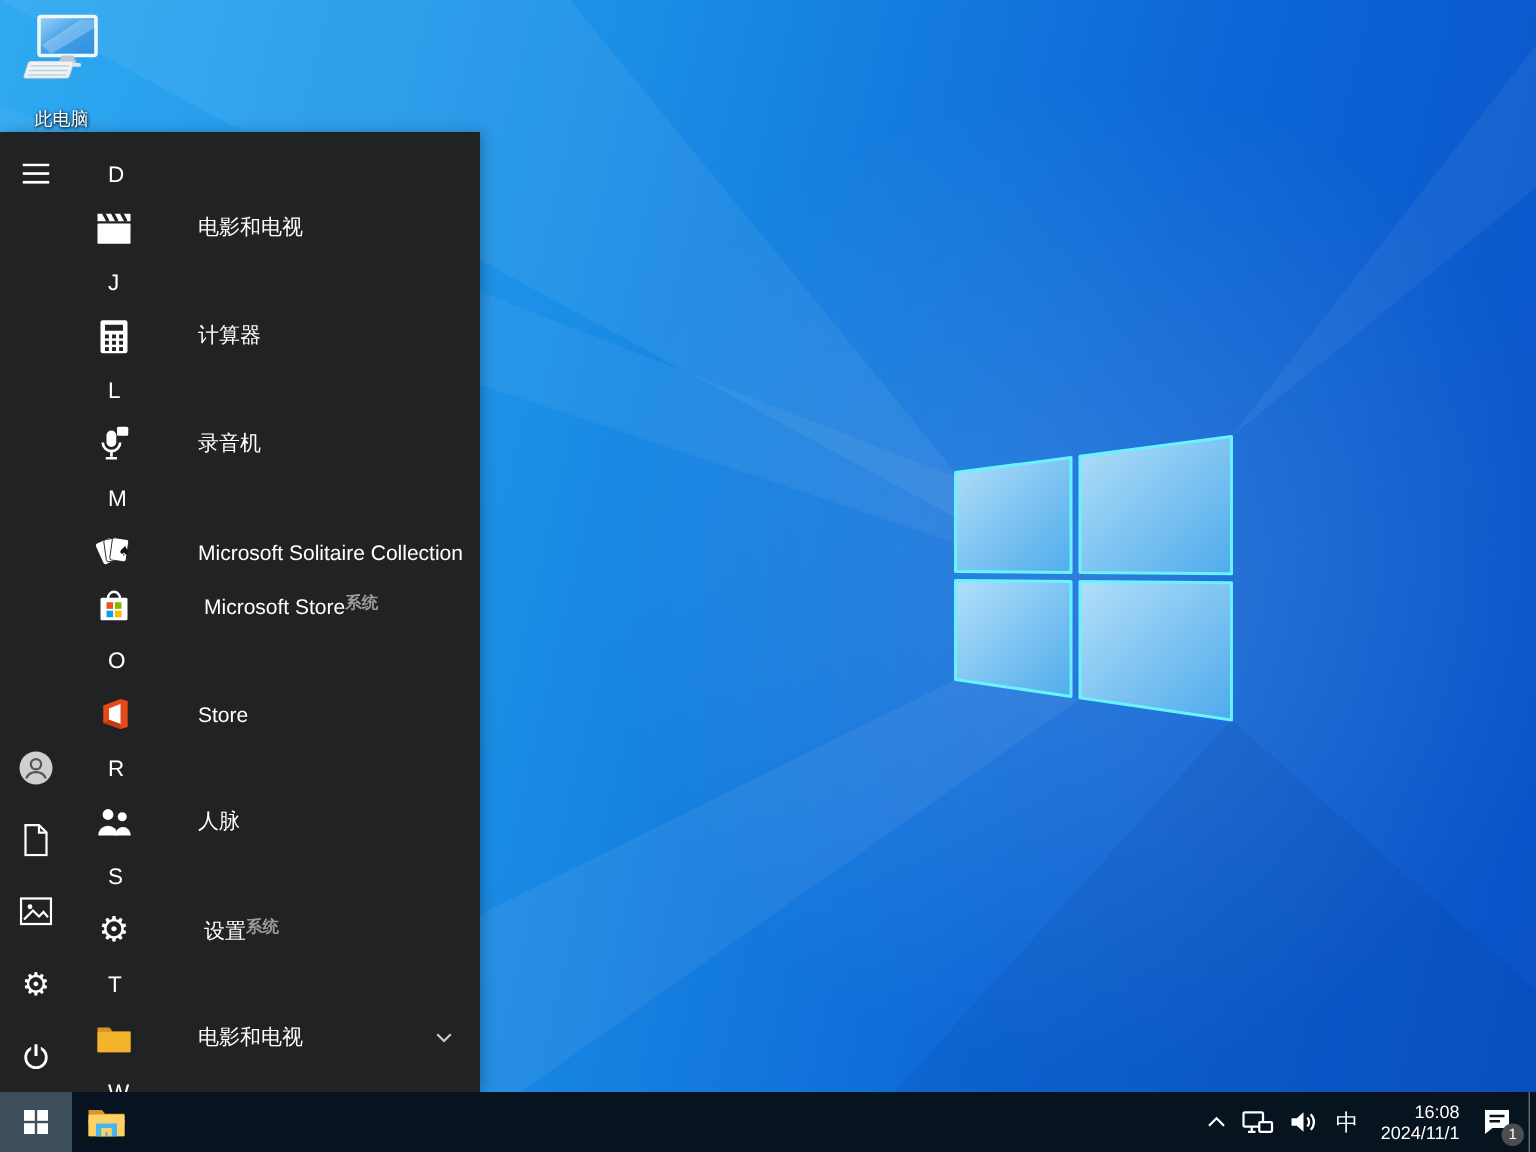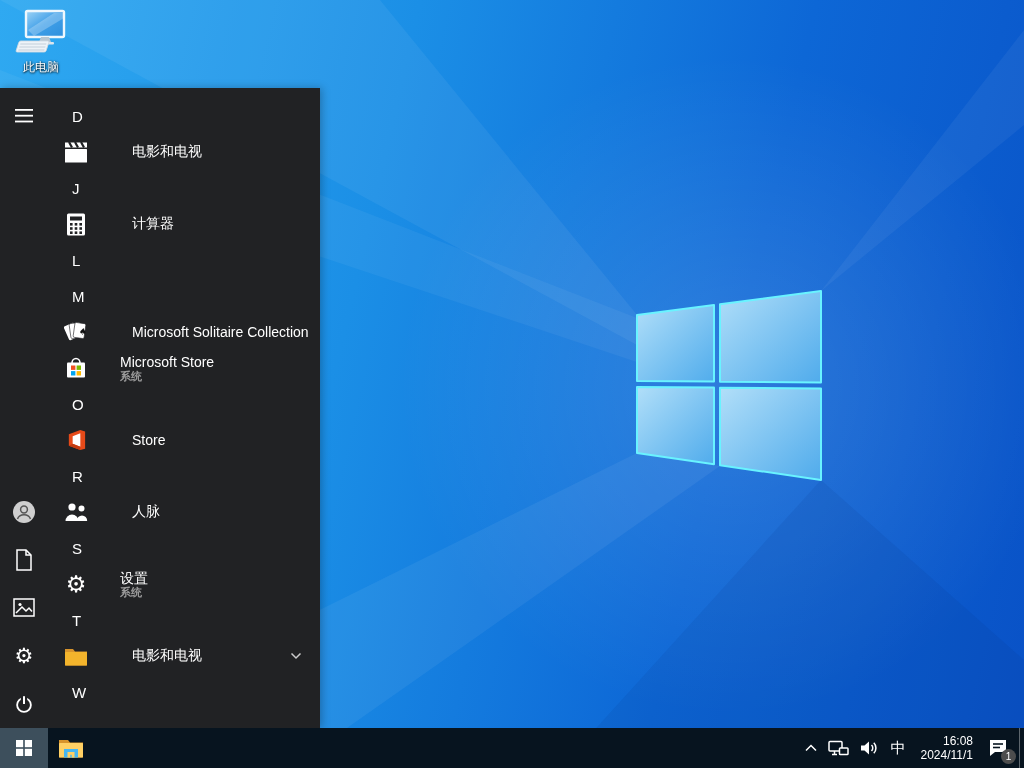--- a/index.html
+++ b/index.html
@@ -7,33 +7,33 @@
   body { font-family:"Liberation Sans","DejaVu Sans",sans-serif; position:relative; background:#0a5bd0; }
 
   
   .desktop { position:absolute; inset:0; overflow:hidden;
     background:linear-gradient(103deg,#2fa9f1 0%,#1b8fe6 35%,#0d67d6 68%,#0951c6 100%); }
   .wallpaper-svg { position:absolute; inset:0; }
 
   
   .desktop-icon { position:absolute; left:8px; top:8px; width:66px; text-align:center; cursor:default; }
   .desktop-icon .ico { display:block; margin:0 auto; }
-  .desktop-icon .lbl { color:#fff; font-size:12px; text-shadow:0 1px 2px rgba(0,0,0,.85), 1px 0 2px rgba(0,0,0,.6); display:block; margin-top:1px; }
+  .desktop-icon .lbl { color:#fff; font-size:12px; text-shadow:0 1px 2px rgba(0,0,0,.85), 1px 0 2px rgba(0,0,0,.6); display:block; margin-top:13px; }
 
   
   .start-menu { position:absolute; left:0; top:88px; width:320px; height:640px; background:#212224; display:flex; z-index:5; box-shadow:2px 0 8px rgba(0,0,0,.25); }
   .rail { width:48px; position:relative; flex:none; }
   .rail-btn { position:absolute; left:12px; width:24px; height:24px; display:flex; align-items:center; justify-content:center; cursor:pointer; }
   .app-list { flex:1; padding:10px 0 0 16px; overflow:hidden; position:relative; }
   .row { height:36px; display:flex; align-items:center; color:#fff; }
   .row.letter { padding-left:8px; font-size:15px; cursor:pointer; }
   .row.app { cursor:pointer;gap:32px; }
   .app-icon { width:24px; height:24px; flex:none; display:flex; align-items:center; justify-content:center; }
   .app-label { margin-left:12px; font-size:14px; white-space:nowrap; }
-  .app-text { margin-left:0; display:flex; flex-direction:column; line-height:1.15; }
+  .app-text { margin-left:16px; display:flex; flex-direction:row; line-height:1.15; }
   .app-text .app-label { margin-left:0; }
   .app-sub { font-size:11px; color:#9a9a9a;font-weight:bold; }
   .row-chevron { margin-left:auto; margin-right:18px; display:flex; }
 
   
   .taskbar { position:absolute; left:0; bottom:0; width:1024px; height:40px; background:#07141f; display:flex; align-items:stretch; z-index:10; }
   .tb-btn { display:flex; align-items:center; justify-content:center; cursor:pointer; }
   .start-btn { width:48px; background:#3d4f5c; }
   .explorer-btn { width:46px; }
   .tb-spacer { flex:1; }
@@ -188,20 +188,32 @@
             </g>
           </svg>
         </span>
         <span class="app-label">计算器</span>
       </div>
 
       <div class="row letter">
           <span>L</span>
         </div>
 
+      <div class="row app">
+        <span class="app-icon">
+          <svg width="22" height="24" viewBox="0 0 22 24">
+            <rect x="13" y="0.5" width="7.5" height="6" rx="1" fill="#fff"></rect>
+            <rect x="6" y="3" width="6.5" height="11" rx="3.2" fill="#fff"></rect>
+            <path d="M3.5,11 a5.8,5.8 0 0 0 11.6,0" fill="none" stroke="#fff" stroke-width="1.8"></path>
+            <line x1="9.3" y1="17" x2="9.3" y2="20.5" stroke="#fff" stroke-width="1.8"></line>
+            <line x1="5.5" y1="21.5" x2="13" y2="21.5" stroke="#fff" stroke-width="1.8"></line>
+          </svg>
+        </span>
+        <span class="app-label">录音机</span>
+      </div>
 
       <div class="row letter">
           <span>M</span>
         </div>
 
       <div class="row app">
         <span class="app-icon">
           <svg width="24" height="24" viewBox="0 0 24 24">
             <g>
               <rect x="2" y="4" width="11" height="15" rx="1.5" fill="#fff" transform="rotate(-24 7.5 11.5)"></rect>

